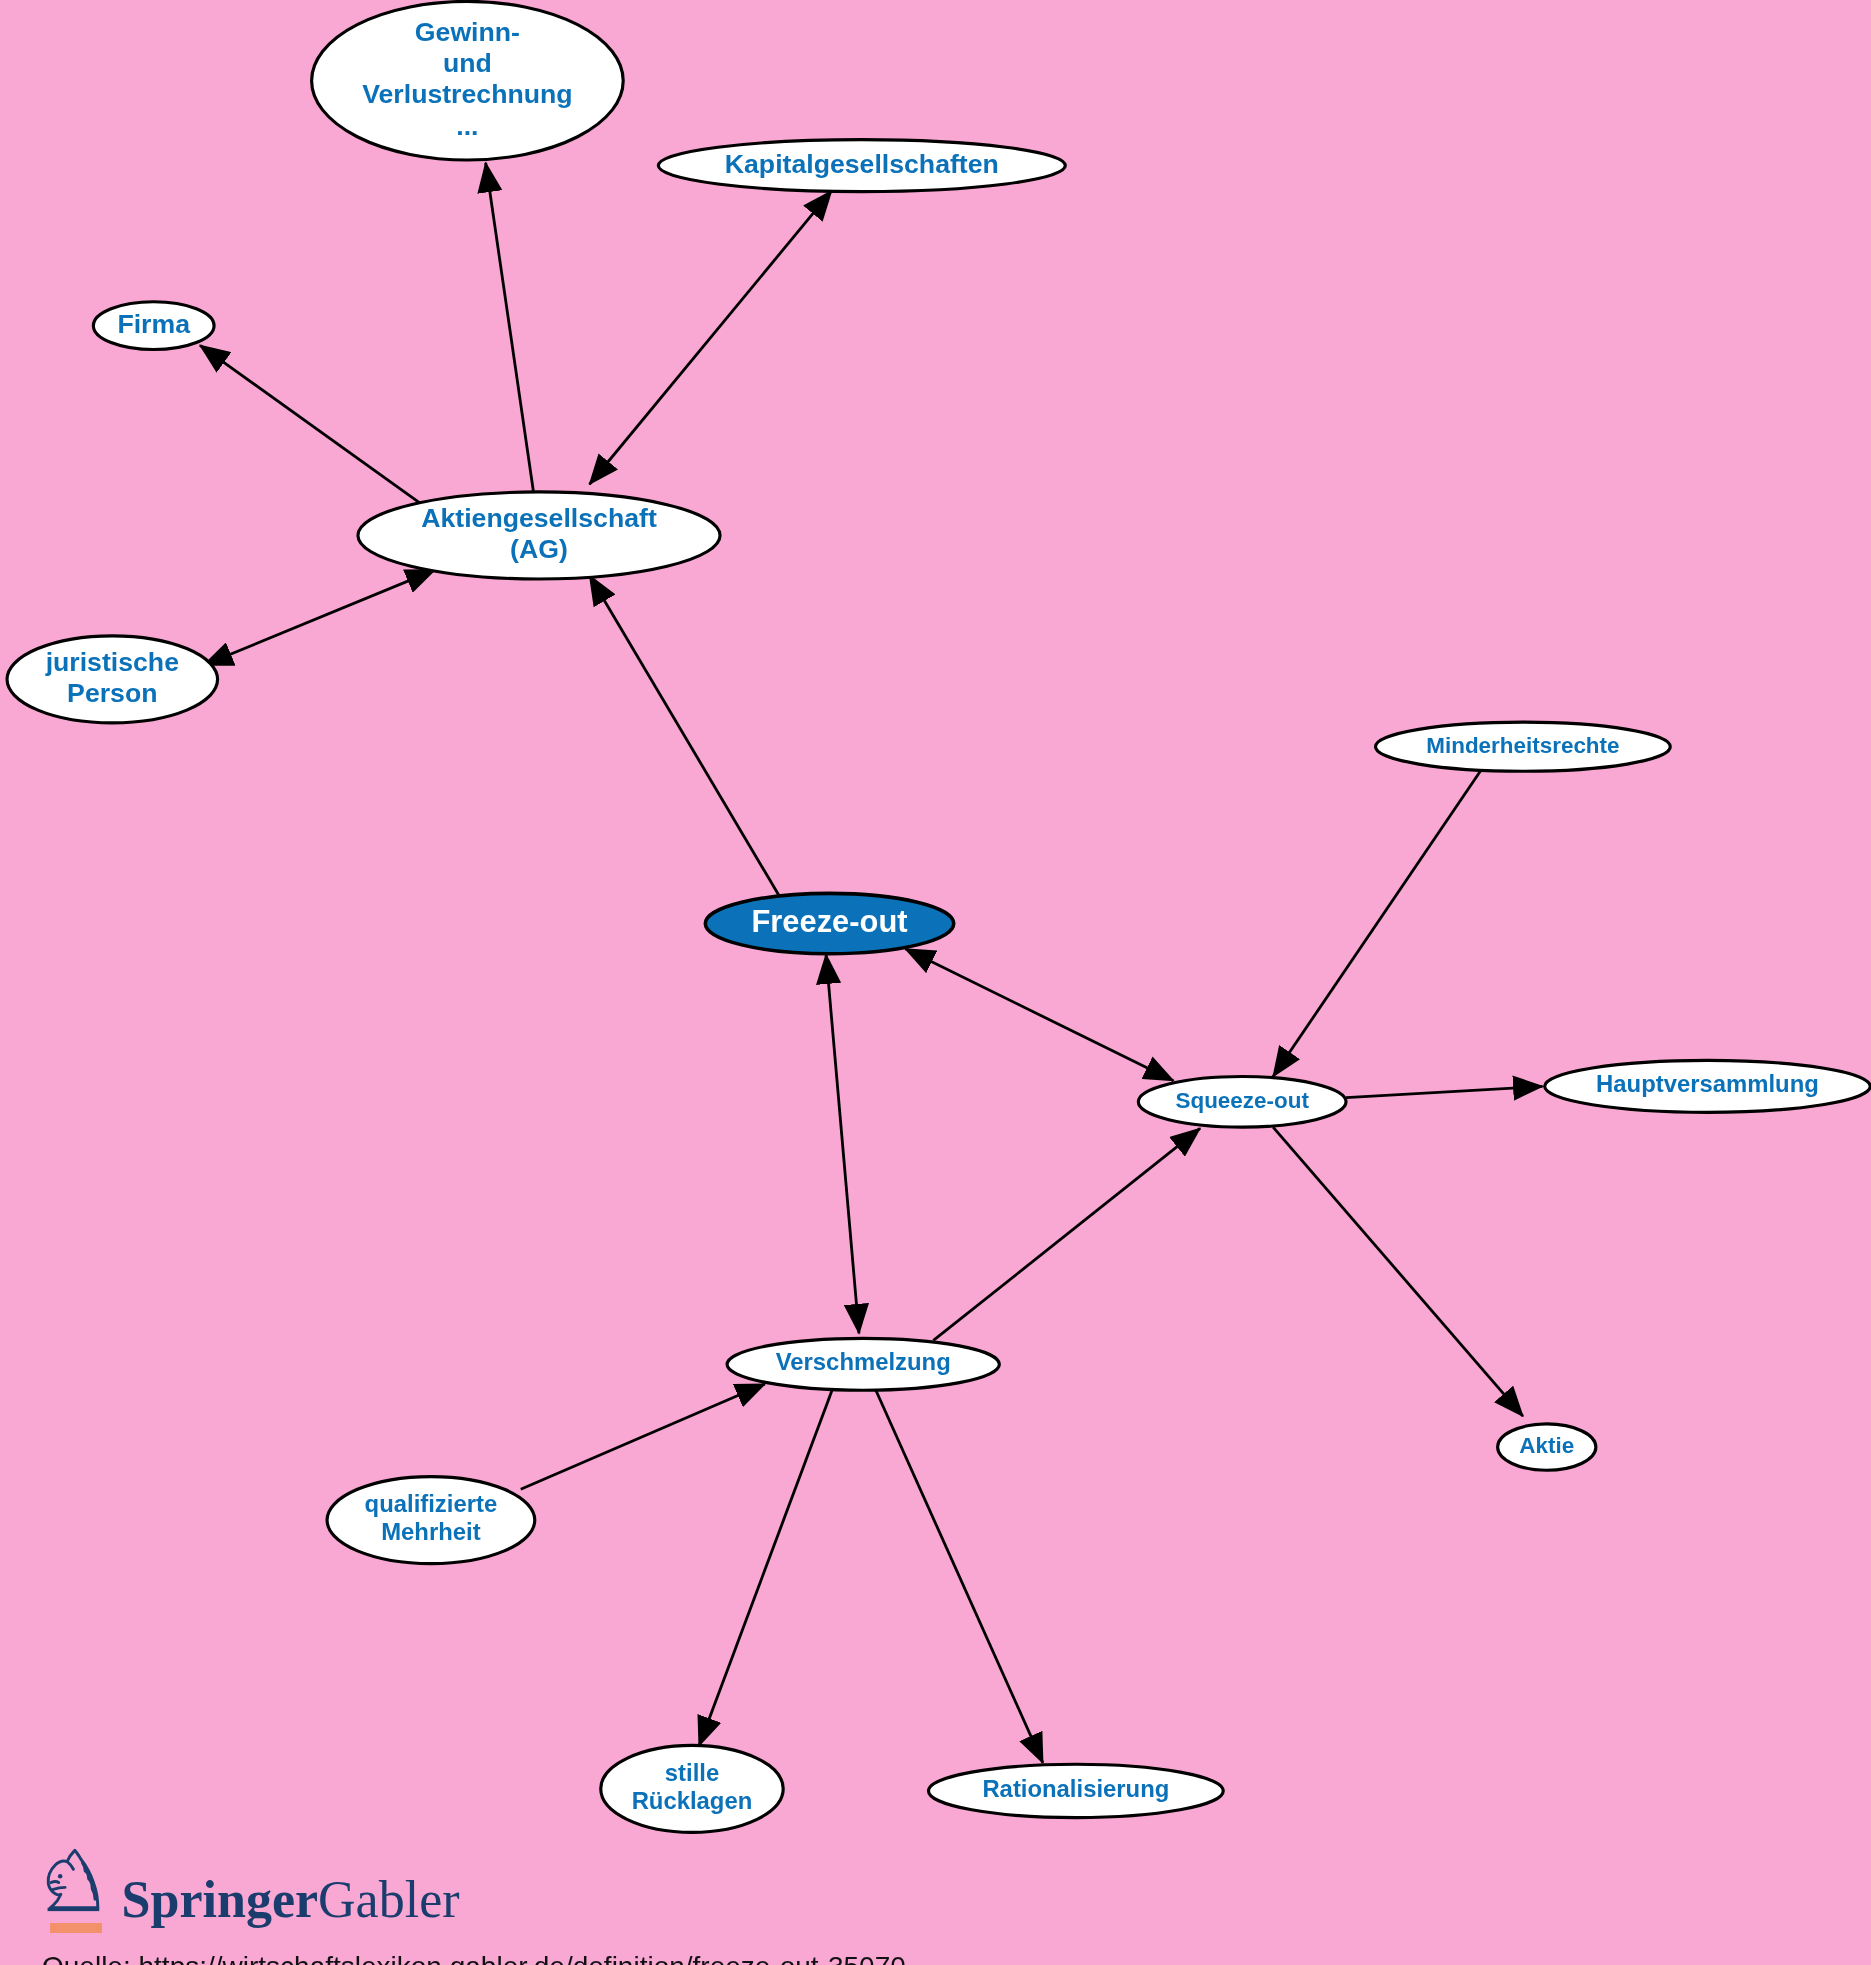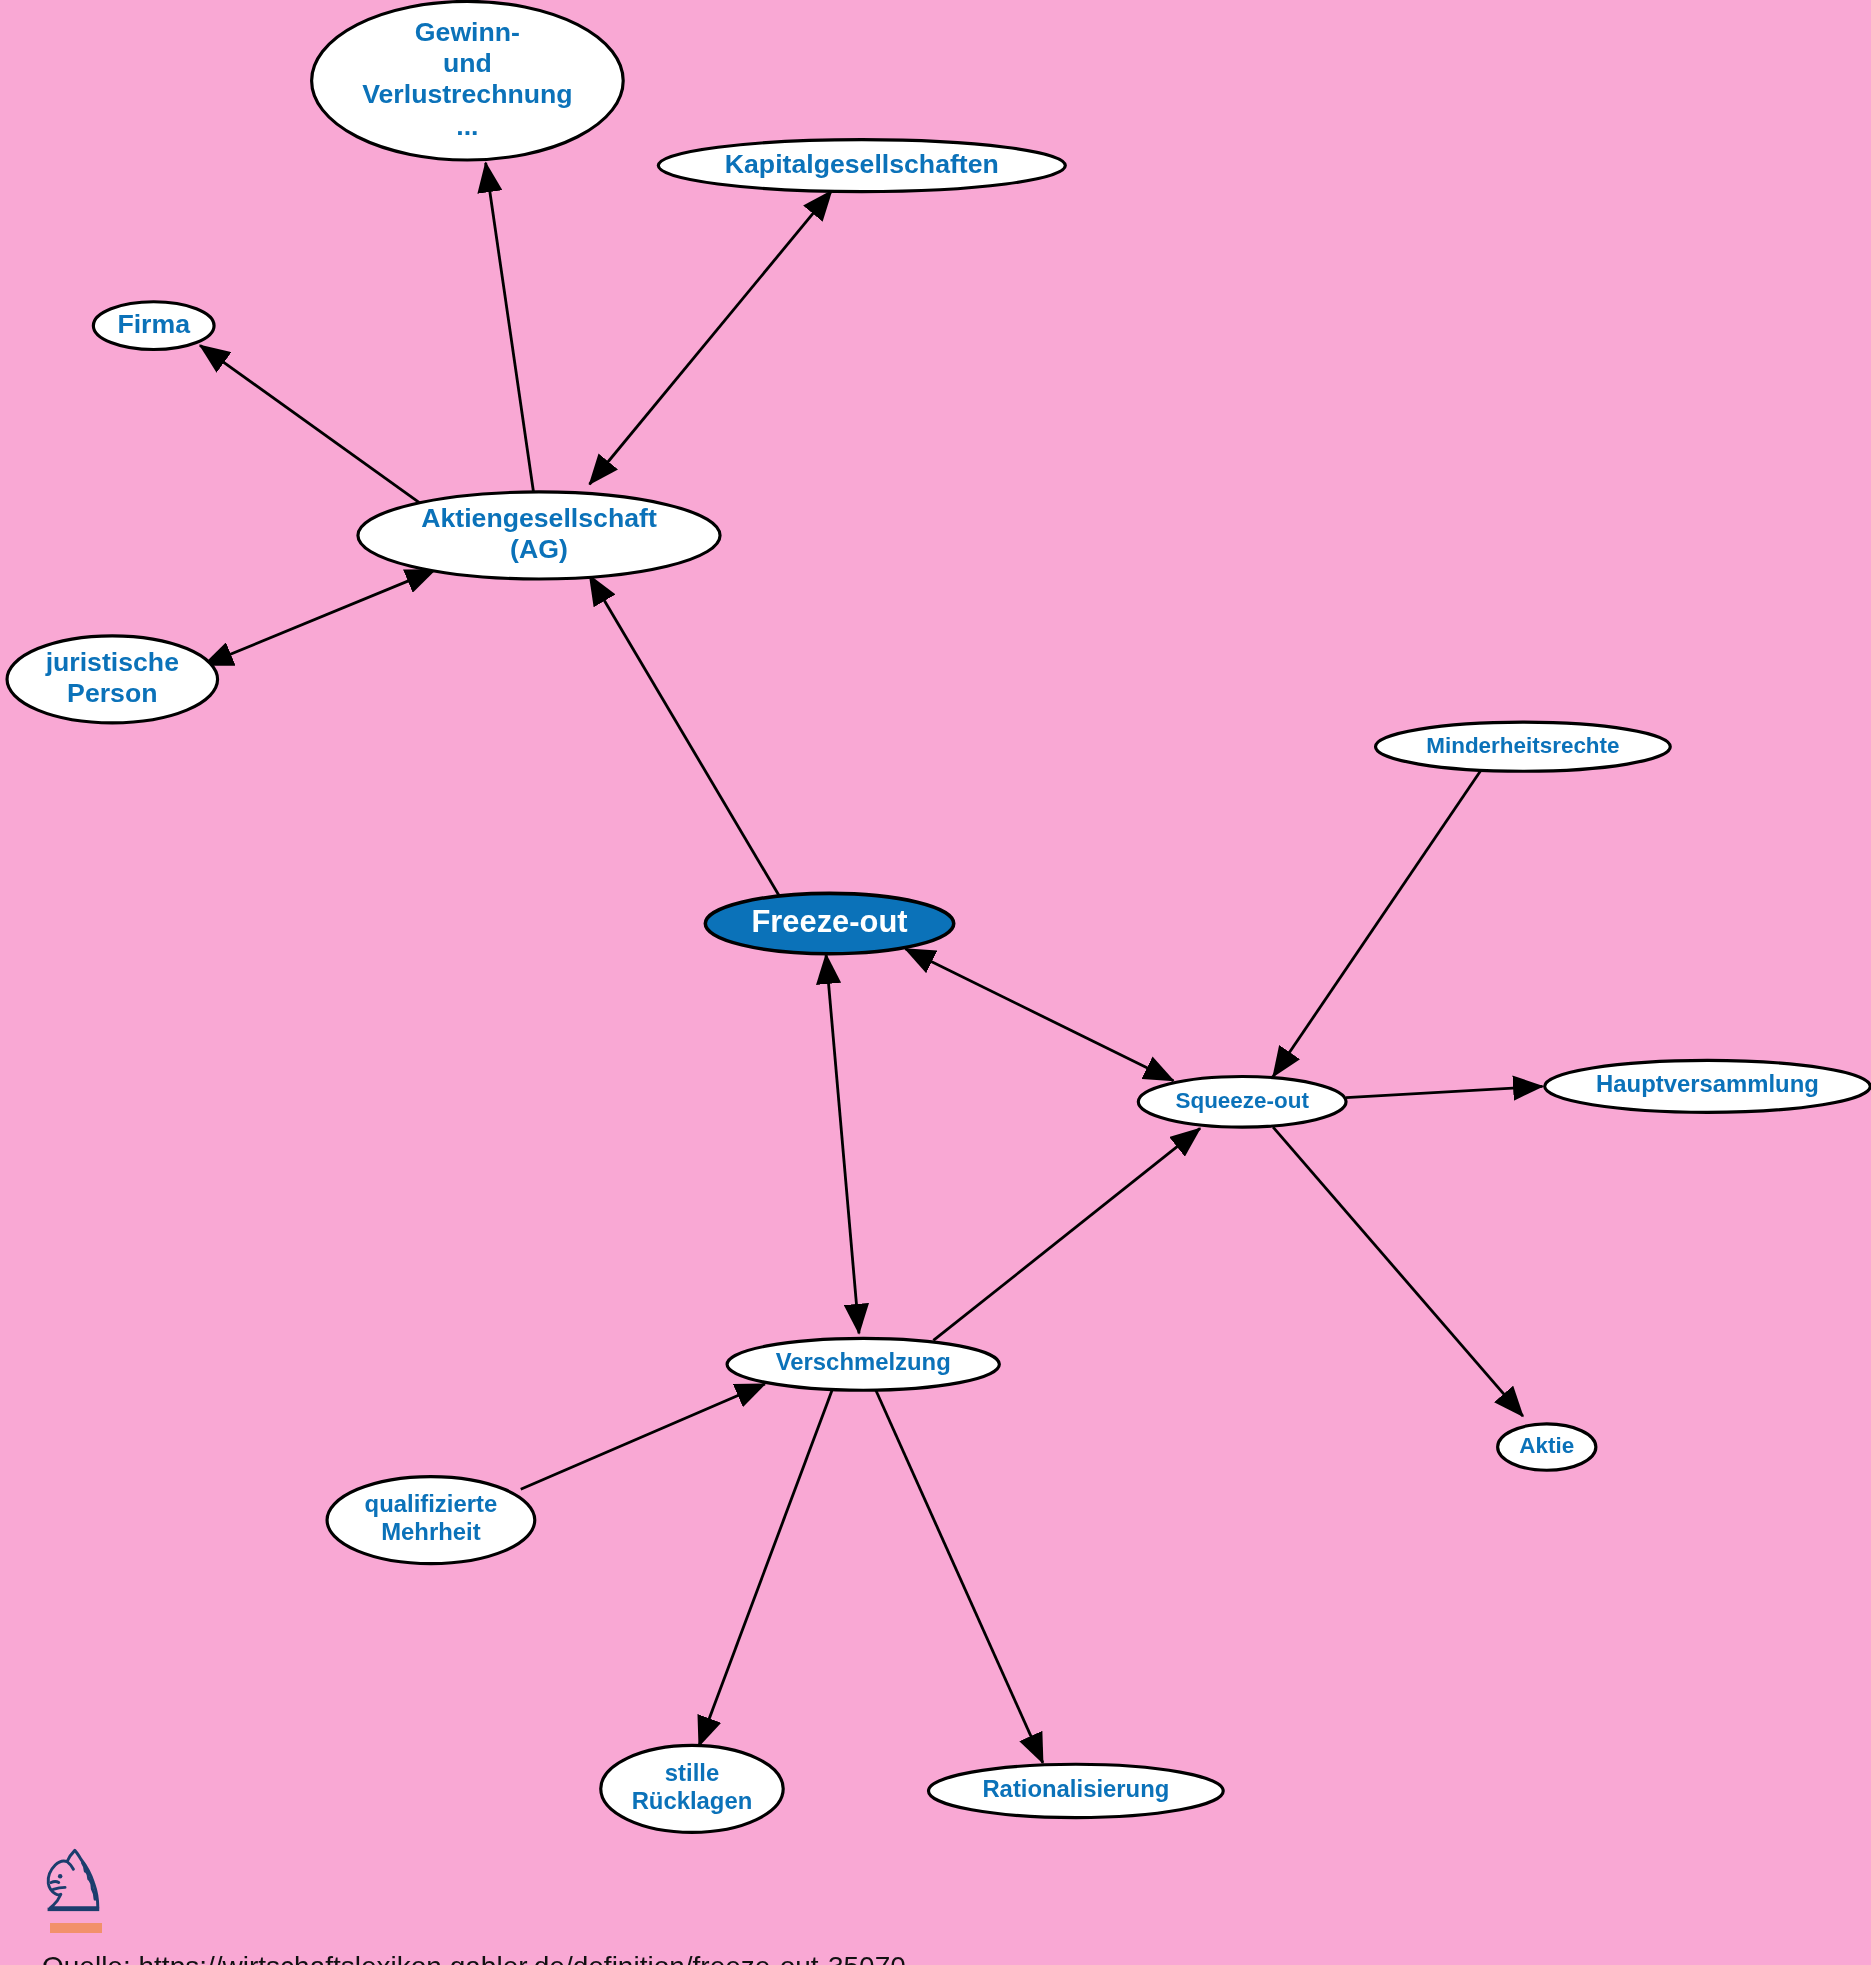--- a/index.html
+++ b/index.html
@@ -198,18 +198,21 @@
             <path d="M68 47 C71 51 72 56 72 60"></path>
             <path d="M72 61 C75 66 76 71 76 76"></path>
             <circle cx="26" cy="43" r="3.2" fill="#1b3d6d" stroke="none"></circle>
             <path d="M13 52 C17 50 21 50 24 52"></path>
             <path d="M16 62 C22 60 28 59 33 59"></path>
           </g>
           <rect x="8" y="88" width="74" height="5" fill="#1b3d6d"></rect>
         </svg>
         <div class="logo-bar"></div>
       </div>
+      <div class="logo-wordmark">
+        <span class="bold">Springer</span><span class="light">Gabler</span>
+      </div>
     </div>
     <div id="source-line">Quelle: https://wirtschaftslexikon.gabler.de/definition/freeze-out-35070</div>
   </div>
 
 </div>
 
 
 </body></html>

